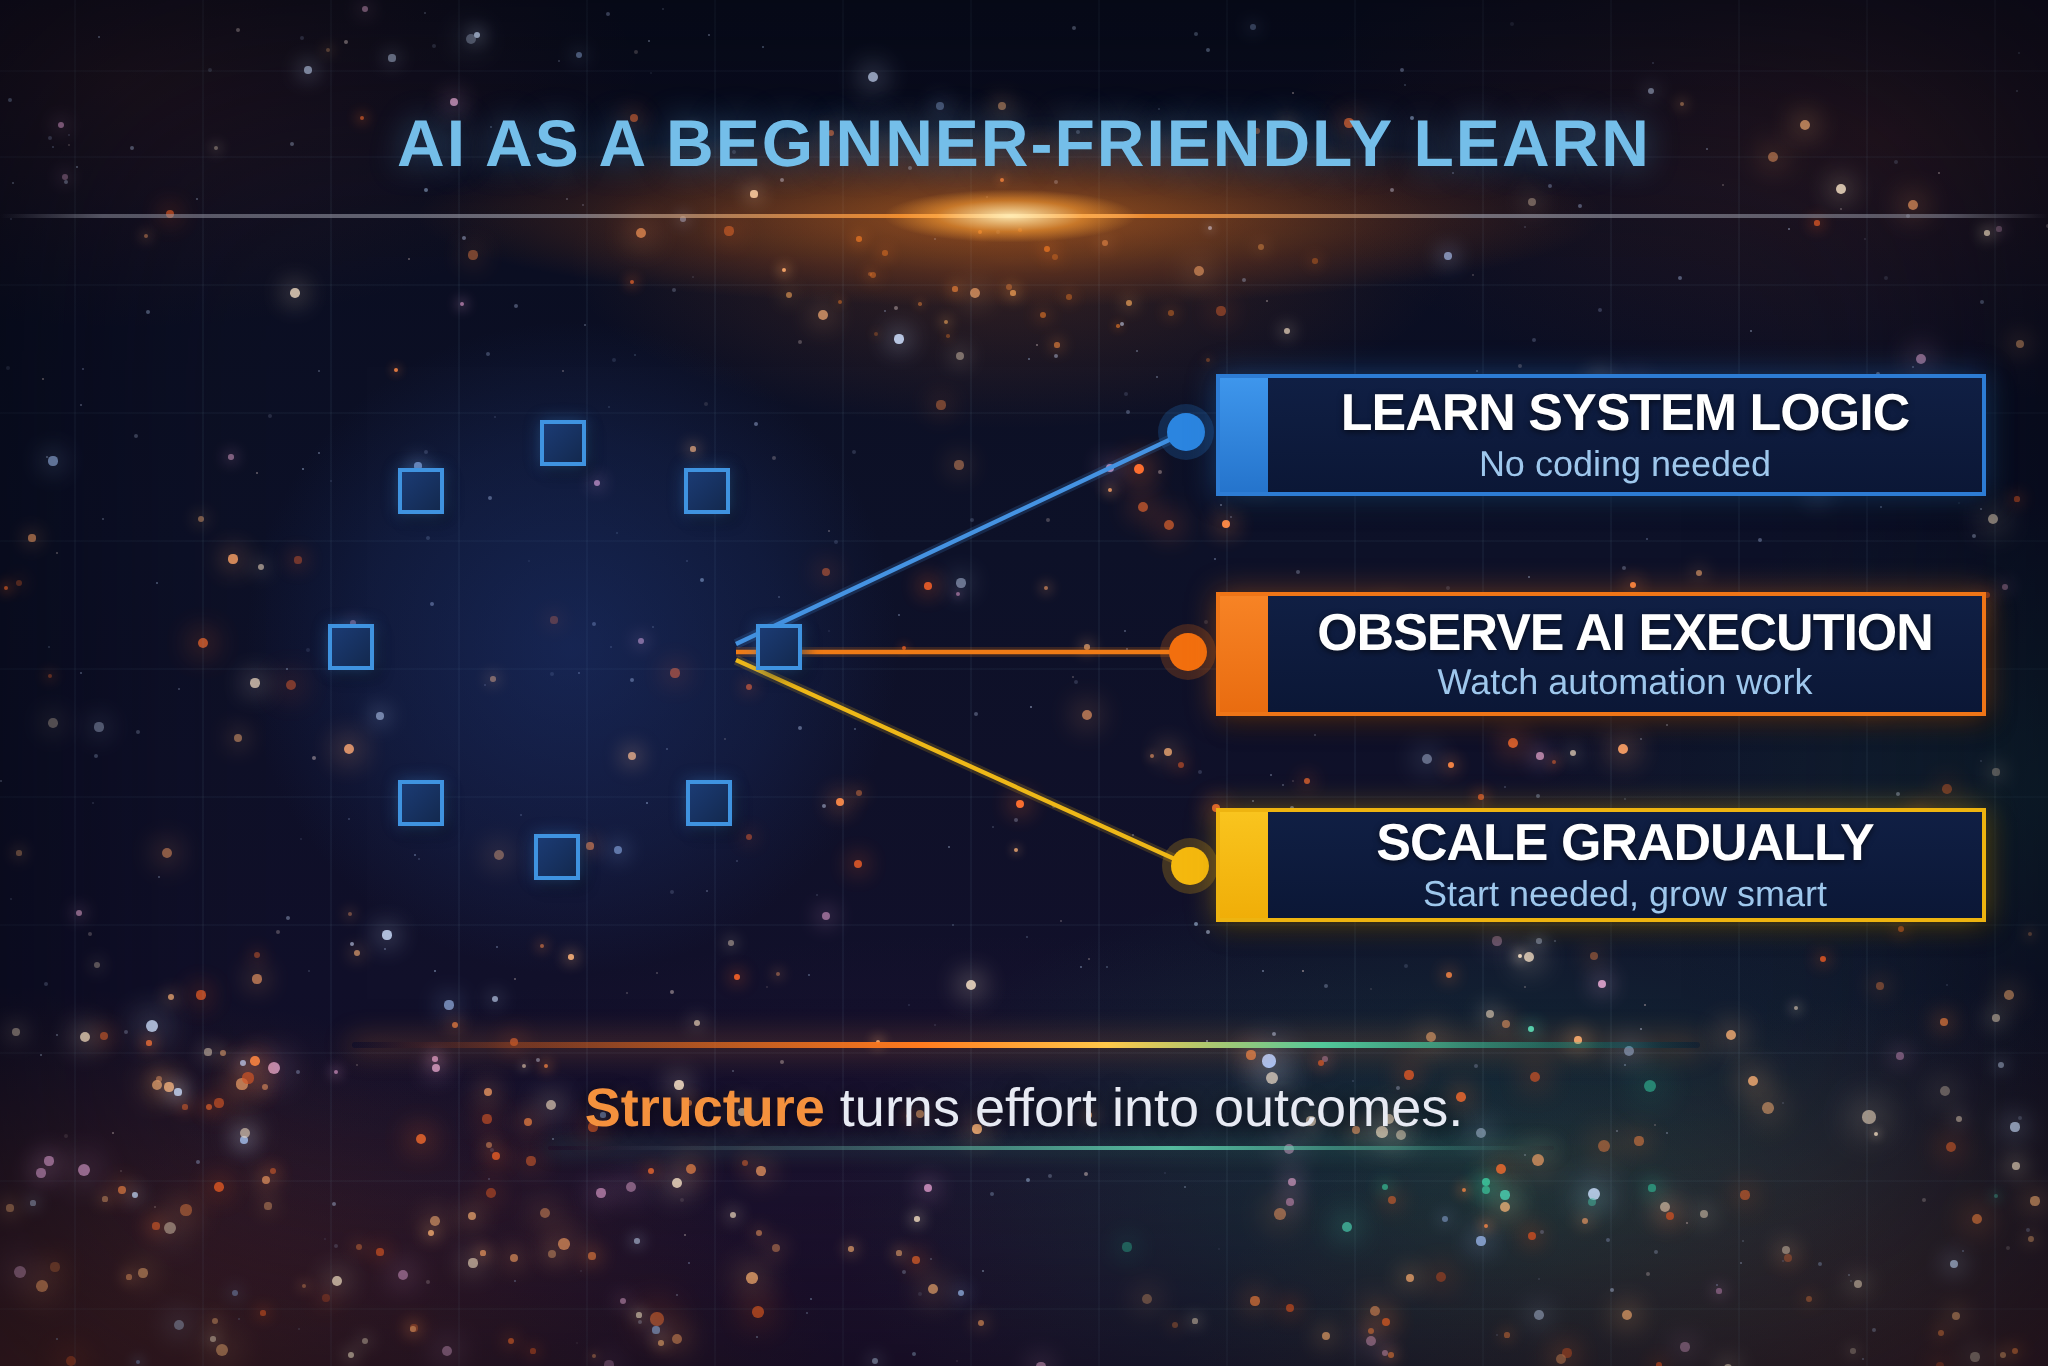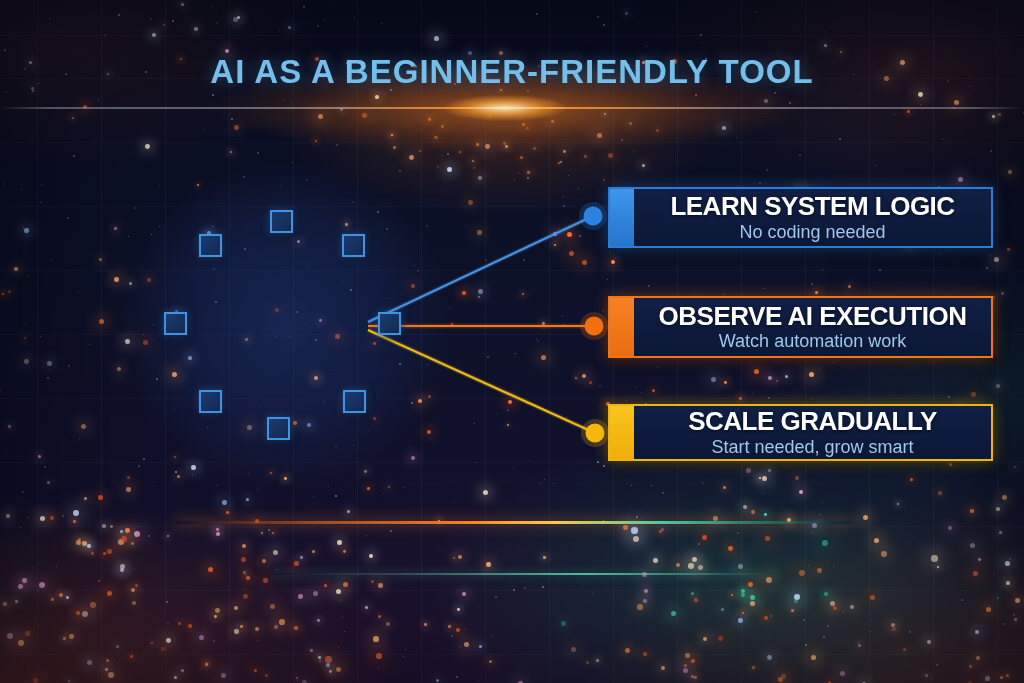--- a/index.html
+++ b/index.html
@@ -911,21 +911,21 @@
       <i style="left:419px;top:150px;width:2.1px;height:2.1px;background:#e87828;opacity:0.53;box-shadow:0 0 5px 1px #e8782866"></i>
       <i style="left:533px;top:147px;width:2.8px;height:2.8px;background:#e87828;opacity:0.49;box-shadow:0 0 7px 2px #e8782866"></i>
     </div>
   <div class="grid"></div>
   <div class="vignette"></div>
 
   <div class="flare-halo"></div>
   <div class="divider"></div>
   <div class="flare-core"></div>
 
-  <div class="title">AI AS A BEGINNER-FRIENDLY TOOL</div>
+  <div class="title">AI AS A BEGINNER-FRIENDLY LEARN</div>
 
   <svg class="connectors" width="1024" height="683" viewBox="0 0 1024 683">
     <line x1="368" y1="322" x2="593" y2="216" stroke="#4593e2" stroke-width="5" opacity="0.18"></line>
     <line x1="368" y1="326" x2="594" y2="326" stroke="#ef7b16" stroke-width="5" opacity="0.18"></line>
     <line x1="368" y1="330" x2="595" y2="433" stroke="#eeb818" stroke-width="5" opacity="0.18"></line>
     <line x1="368" y1="322" x2="593" y2="216" stroke="#4593e2" stroke-width="2.2"></line>
     <line x1="368" y1="326" x2="594" y2="326" stroke="#ef7b16" stroke-width="2.2"></line>
     <line x1="368" y1="330" x2="595" y2="433" stroke="#eeb818" stroke-width="2.2"></line>
     <circle cx="593" cy="216" r="14" fill="#2b85e0" opacity="0.22"></circle>
     <circle cx="594" cy="326" r="14" fill="#f26f0e" opacity="0.22"></circle>
@@ -964,14 +964,15 @@
 
   <div class="card yellow">
     <div class="bar"></div>
     <div class="body">
       <div class="card-title">SCALE GRADUALLY</div>
       <div class="card-sub">Start needed, grow smart</div>
     </div>
   </div>
 
   <div class="fline1"></div>
+  <div class="footer"><span class="hl">Structure</span><span> turns effort into outcomes.</span></div>
   <div class="fline2"></div>
 </div>
 
 </body></html>

